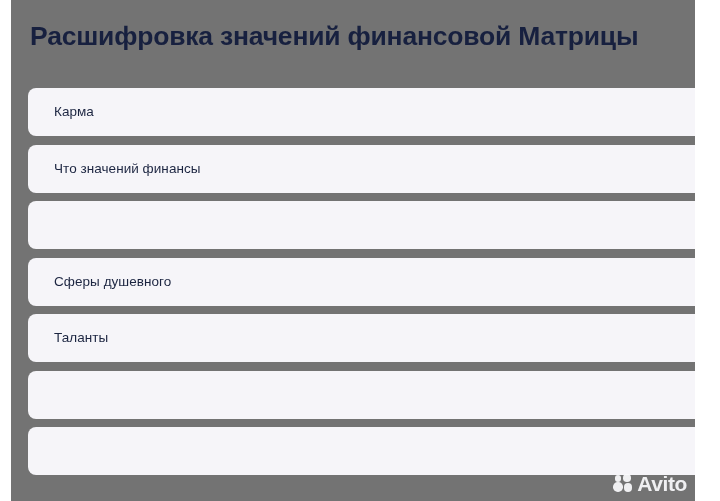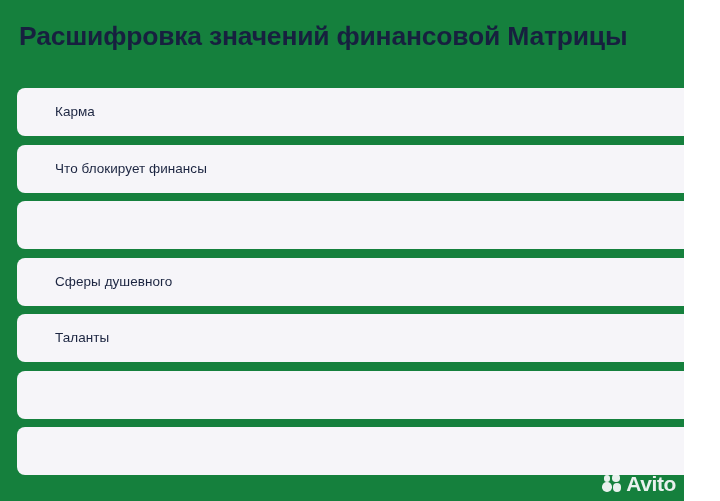--- a/index.html
+++ b/index.html
@@ -14,22 +14,23 @@
     overflow: hidden;
     background: #ffffff;
     font-family: "Liberation Sans", "DejaVu Sans", sans-serif;
     -webkit-font-smoothing: antialiased;
   }
 
   #page {
     position: relative;
     width: 684px;
     height: 501px;
-    background: #15803d;
+    background: #737373;
     overflow: hidden;
+    margin-left: 11px;
   }
 
   
   .page-title {
     position: absolute;
     left: 19px;
     top: 19px;
     width: 706px;
     margin: 0;
     font-size: 26.5px;
@@ -54,21 +55,21 @@
     margin-bottom: 8.5px;
     background: #f6f5f9;
     border-radius: 8px;
     cursor: pointer;
     display: flex;
     align-items: center;
   }
 
   .accordion-label {
     position: absolute;
-    left: 38px;
+    left: 26px;
     top: 50%;
     transform: translateY(-50%);
     font-size: 13.5px;
     line-height: 18px;
     font-weight: 400;
     color: #1c2541;
     white-space: nowrap;
     letter-spacing: 0.05px;
   }
 
@@ -143,21 +144,21 @@
     <div class="accordion-item">
       <span class="accordion-label">Карма</span>
       <span class="chevron-wrap">
         <svg width="12" height="8" viewBox="0 0 12 8" aria-hidden="true">
             <path d="M1.2 1.8 L6 6.2 L10.8 1.8"></path>
           </svg>
       </span>
     </div>
 
     <div class="accordion-item">
-      <span class="accordion-label">Что блокирует финансы</span>
+      <span class="accordion-label">Что значений финансы</span>
       <span class="chevron-wrap">
         <svg width="12" height="8" viewBox="0 0 12 8" aria-hidden="true">
             <path d="M1.2 1.8 L6 6.2 L10.8 1.8"></path>
           </svg>
       </span>
     </div>
 
     <div class="accordion-item">
       <span class="chevron-wrap">
         <svg width="12" height="8" viewBox="0 0 12 8" aria-hidden="true">

